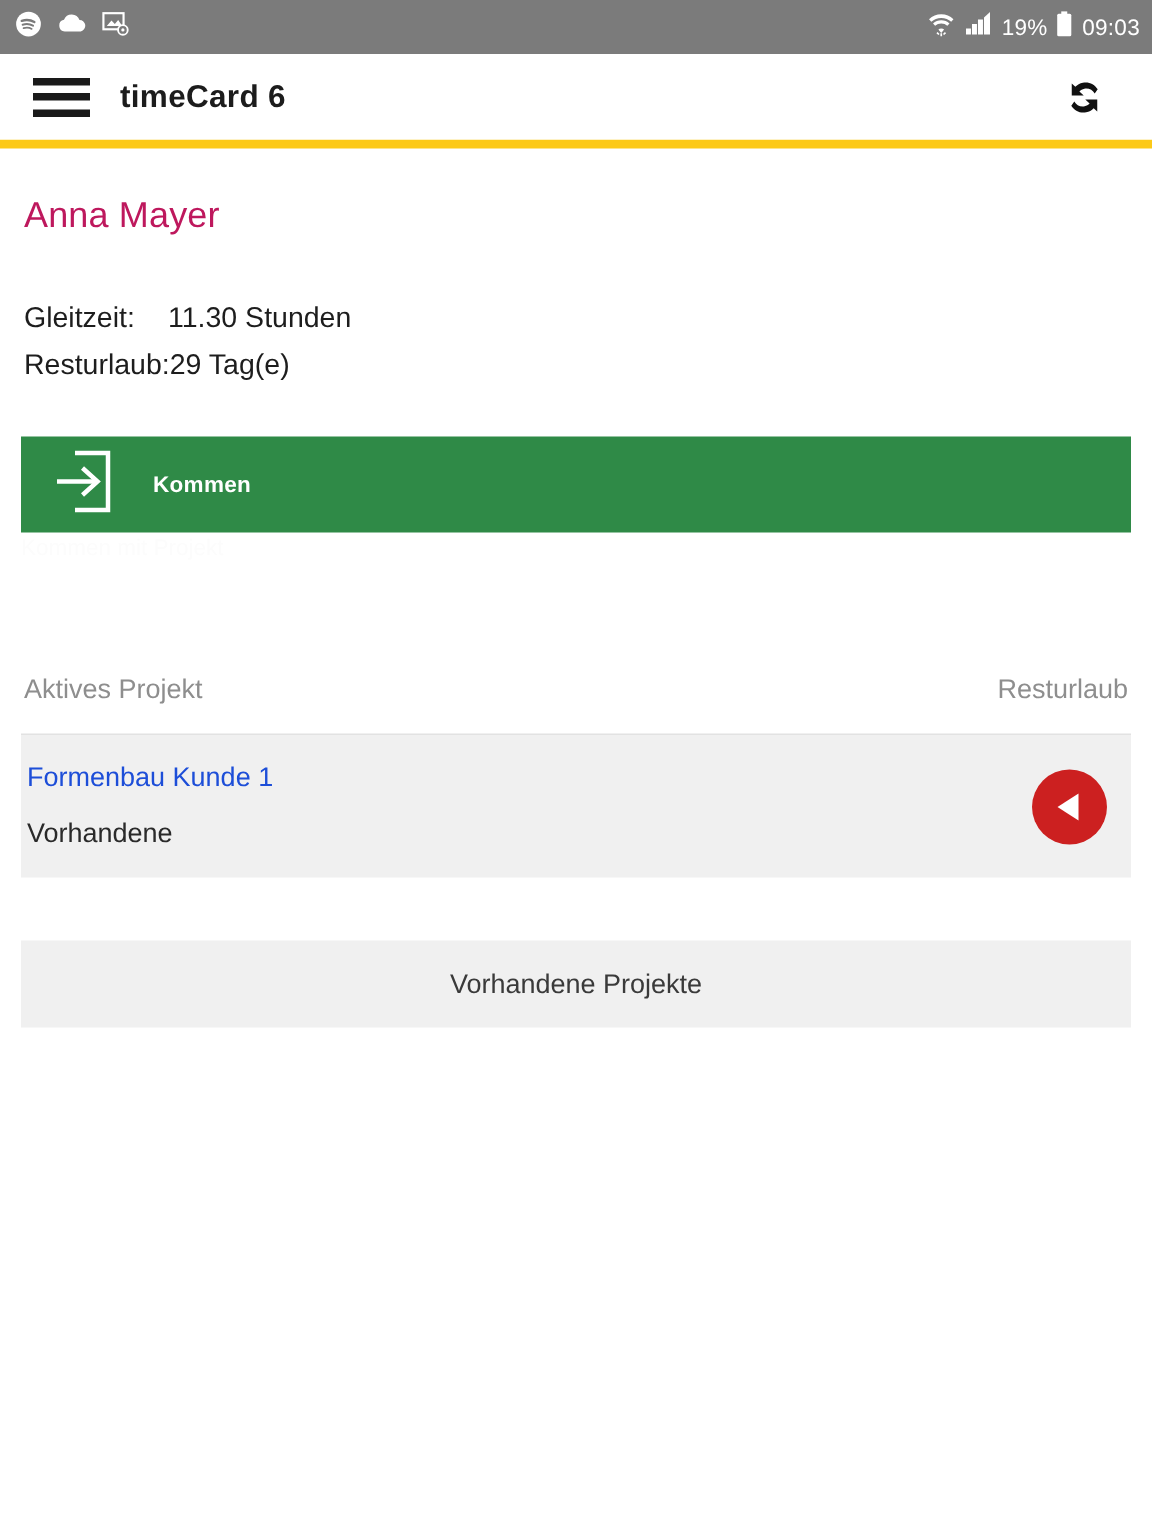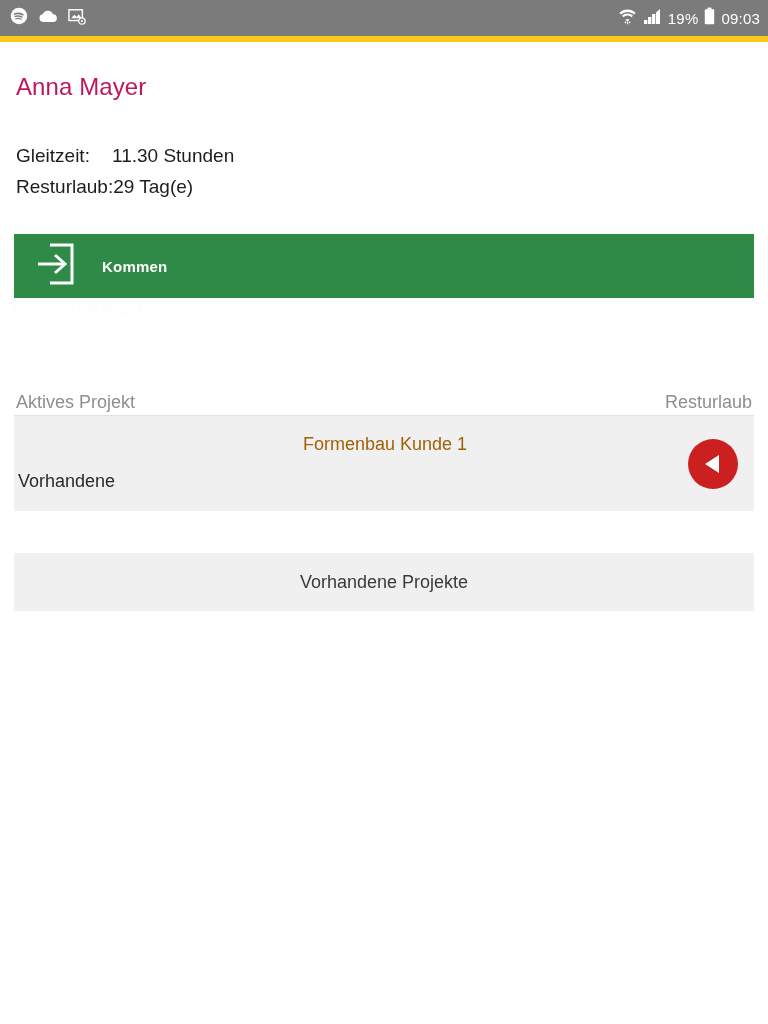--- a/index.html
+++ b/index.html
@@ -126,36 +126,35 @@
   }
 
   
   .project-section { margin-top: 74px; }
   .project-head {
     display: flex;
     justify-content: space-between;
     align-items: baseline;
     font-size: 18px;
     color: #8e8e8e;
-    padding: 0 2px 2px 2px;
+    padding: 0 2px 19px 2px;
   }
   .divider { height: 1px; background: #e2e2e2; }
 
   .project-card {
     position: relative;
     background: #f0f0f0;
     padding: 14px 2px 16px 4px;
     min-height: 66px;
     cursor: pointer;
   }
   .project-name {
     font-size: 18px;
-    color: #a16207;
+    color: #1d4ed8;
     line-height: 28px;
-    text-align: center;
   }
   .project-task {
     font-size: 18px;
     color: #2a2a2a;
     line-height: 28px;
     margin-top: 9px;
   }
   .stop-btn {
     position: absolute;
     right: 16px;
@@ -233,20 +232,35 @@
       <span class="sb-icon">
         <svg width="11" height="18" viewBox="0 0 11 18">
           <rect x="3.5" y="0.6" width="4" height="2" fill="#ffffff"></rect>
           <rect x="0.8" y="2.2" width="9.4" height="15" rx="1" fill="#ffffff"></rect>
         </svg>
       </span>
       <span class="sb-text">09:03</span>
     </div>
   </div>
 
+  <div class="appbar">
+    <div class="hamburger">
+      <span></span>
+        <span></span>
+        <span></span>
+    </div>
+    <div class="app-title">timeCard 6</div>
+    <div class="appbar-spacer"></div>
+    <div class="sync-btn">
+      <svg width="36" height="36" viewBox="0 0 36 36">
+        <path d="M26.8 12.5c-2.0-3.3-5.9-5.2-9.9-4.4-2.0.4-3.7 1.4-5.0 2.8l-2.4-2.2v8.0h8.0l-2.9-2.7c.9-.9 2.0-1.5 3.3-1.8 2.8-.6 5.6.8 6.9 3.2z" fill="#111111"></path>
+        <path d="M9.2 23.5c2.0 3.3 5.9 5.2 9.9 4.4 2.0-.4 3.7-1.4 5.0-2.8l2.4 2.2v-8.0h-8.0l2.9 2.7c-.9.9-2.0 1.5-3.3 1.8-2.8.6-5.6-.8-6.9-3.2z" fill="#111111"></path>
+      </svg>
+    </div>
+  </div>
   <div class="accentbar"></div>
 
   <div class="content">
 
     <div class="user-name">Anna Mayer</div>
 
     <div class="stats">
       <div class="stat-row">
         <span class="stat-label">Gleitzeit:</span>
         <span class="stat-value">11.30 Stunden</span>

